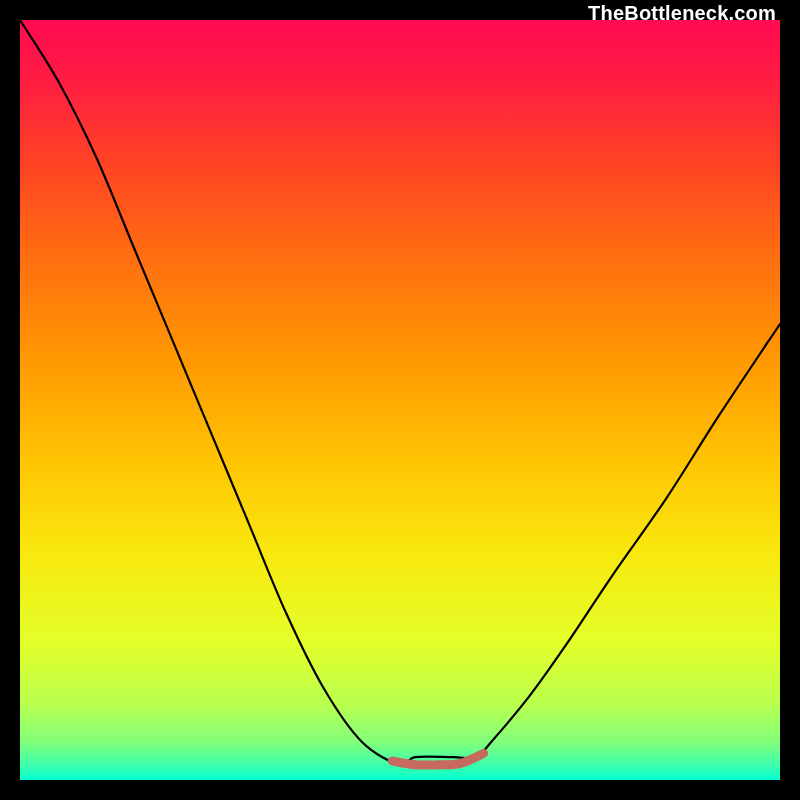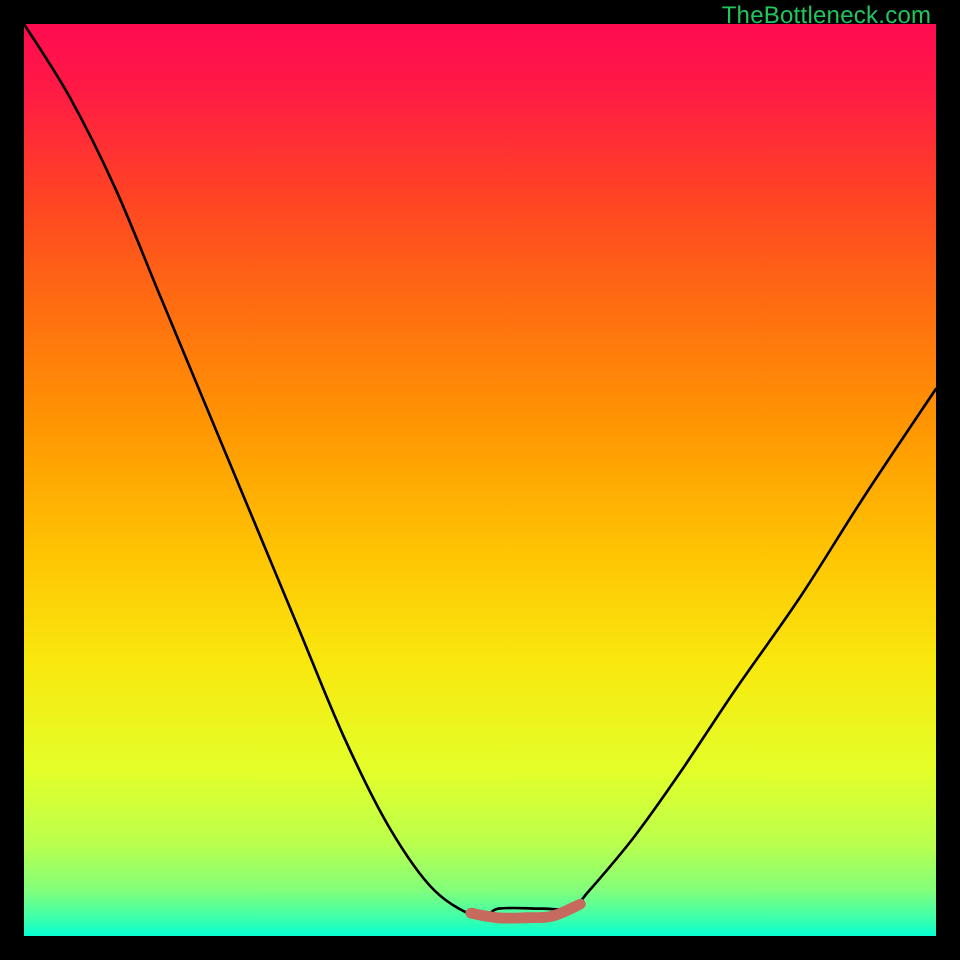--- a/index.html
+++ b/index.html
@@ -37,22 +37,22 @@
     top: 0;
     width: 100%;
     height: 100%;
   }
   .watermark {
     position: absolute;
     top: 2px;
     right: 24px;
     font-family: Arial, Helvetica, sans-serif;
     font-size: 20px;
-    font-weight: 400;
-    color: #22c55e;
+    font-weight: 700;
+    color: #ffffff;
     letter-spacing: 0.2px;
   }
 </style>
 </head>
 <body>
 
 <div class="frame">
 
   <div class="watermark">TheBottleneck.com</div>
 

